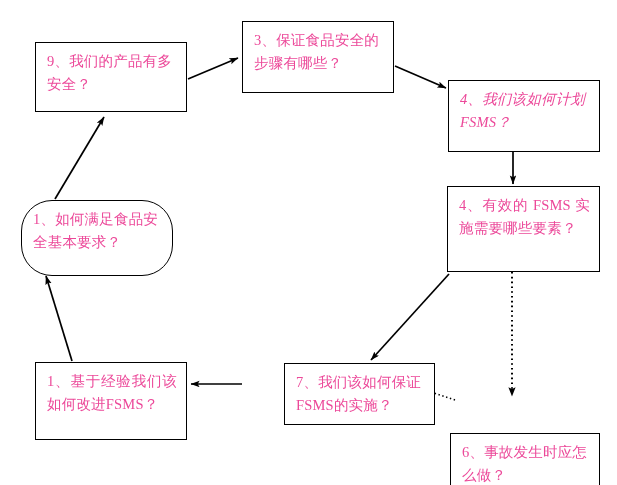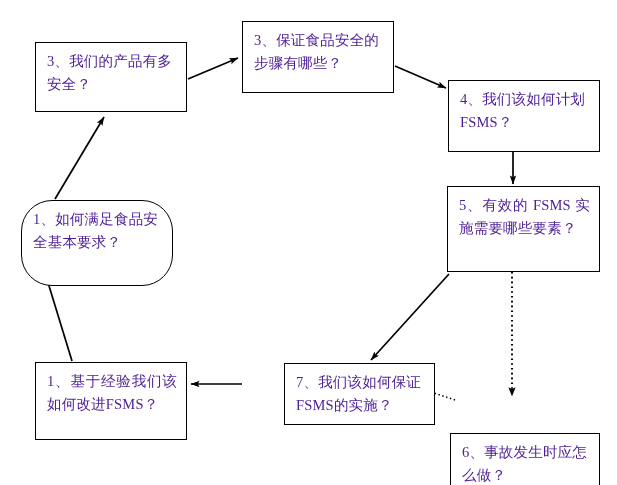--- a/index.html
+++ b/index.html
@@ -21,21 +21,21 @@
     top: 0;
     width: 617px;
     height: 485px;
     pointer-events: none;
   }
   .node {
     position: absolute;
     box-sizing: border-box;
     border: 1px solid #000000;
     background: #ffffff;
-    color: #4c1d95;
+    color: #ec4899;
     font-size: 14.5px;
     line-height: 1.62;
     padding: 7px 9px 5px 11px;
     letter-spacing: 0.2px;
     z-index: 2;
   }
   .node .txt {
     display: block;
     white-space: pre-line;
   }
@@ -72,36 +72,36 @@
     <line x1="449" y1="274" x2="371" y2="360" stroke="#000000" stroke-width="1.7" marker-end="url(#ah)"></line>
 
     <line x1="455" y1="400" x2="400" y2="382" stroke="#000000" stroke-width="1.6" stroke-dasharray="1.4 2.6" stroke-linecap="butt" marker-end="url(#ahd)"></line>
 
     <line x1="242" y1="384" x2="191" y2="384" stroke="#000000" stroke-width="1.7" marker-end="url(#ah)"></line>
 
     <line x1="72" y1="361" x2="46" y2="276" stroke="#000000" stroke-width="1.7" marker-end="url(#ah)"></line>
   </svg>
 
   <div class="node" style="left:35px; top:42px; width:152px; height:70px;">
-    <span class="txt">3、我们的产品有多安全？</span>
+    <span class="txt">9、我们的产品有多安全？</span>
   </div>
 
   <div class="node" style="left:242px; top:21px; width:152px; height:72px;">
     <span class="txt">3、保证食品安全的步骤有哪些？</span>
   </div>
 
-  <div class="node" style="left:448px; top:80px; width:152px; height:72px;">
+  <div class="node" style="left:448px; top:80px; width:152px; height:72px;font-style:italic;">
     <span class="txt">4、我们该如何计划 FSMS？</span>
   </div>
 
   <div class="node justify" style="left:447px; top:186px; width:153px; height:86px;">
-    <span class="txt">5、有效的 FSMS 实施需要哪些要素？</span>
+    <span class="txt">4、有效的 FSMS 实施需要哪些要素？</span>
   </div>
 
-  <div class="node" style="left:21px; top:200px; width:152px; height:86px;border-radius:31px;">
+  <div class="node" style="left:21px; top:200px; width:152px; height:76px;border-radius:31px;">
     <span class="txt">1、如何满足食品安全基本要求？</span>
   </div>
 
   <div class="node" style="left:450px; top:398px; width:150px; height:62px;margin-top:35px;">
     <span class="txt">6、事故发生时应怎么做？</span>
   </div>
 
   <div class="node" style="left:243px; top:363px; width:151px; height:62px;margin-left:41px;">
     <span class="txt">7、我们该如何保证FSMS的实施？</span>
   </div>

